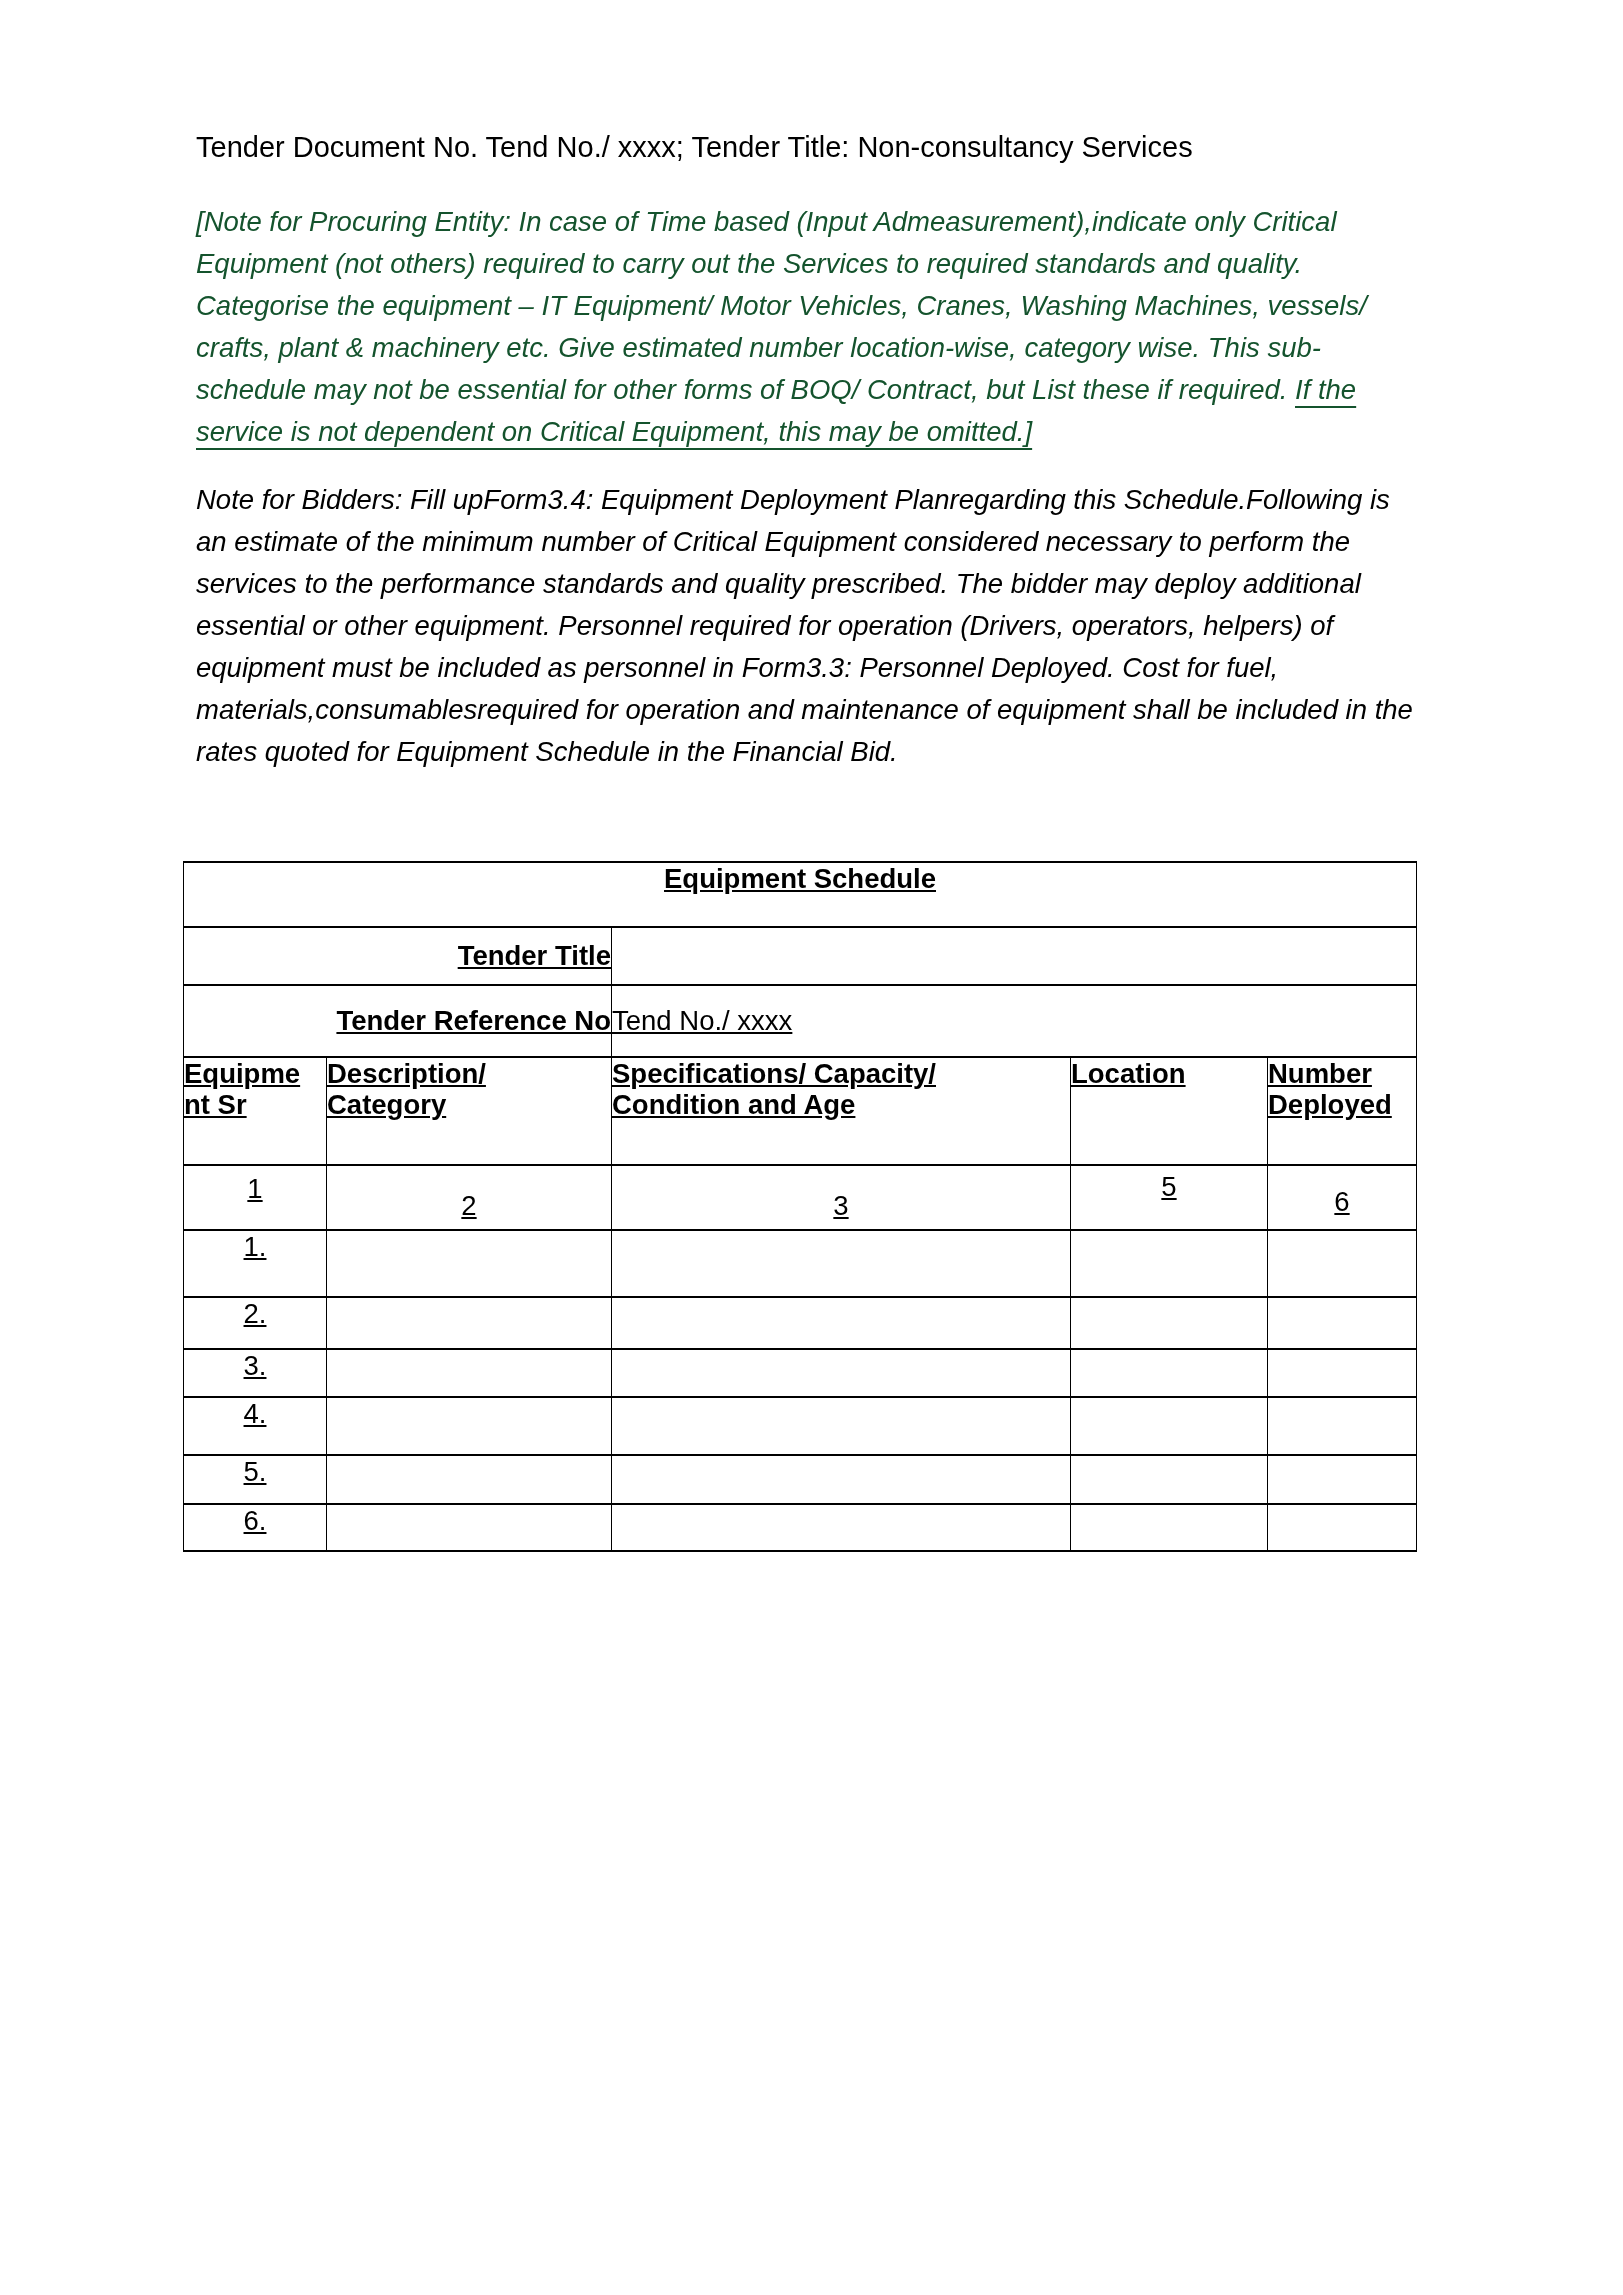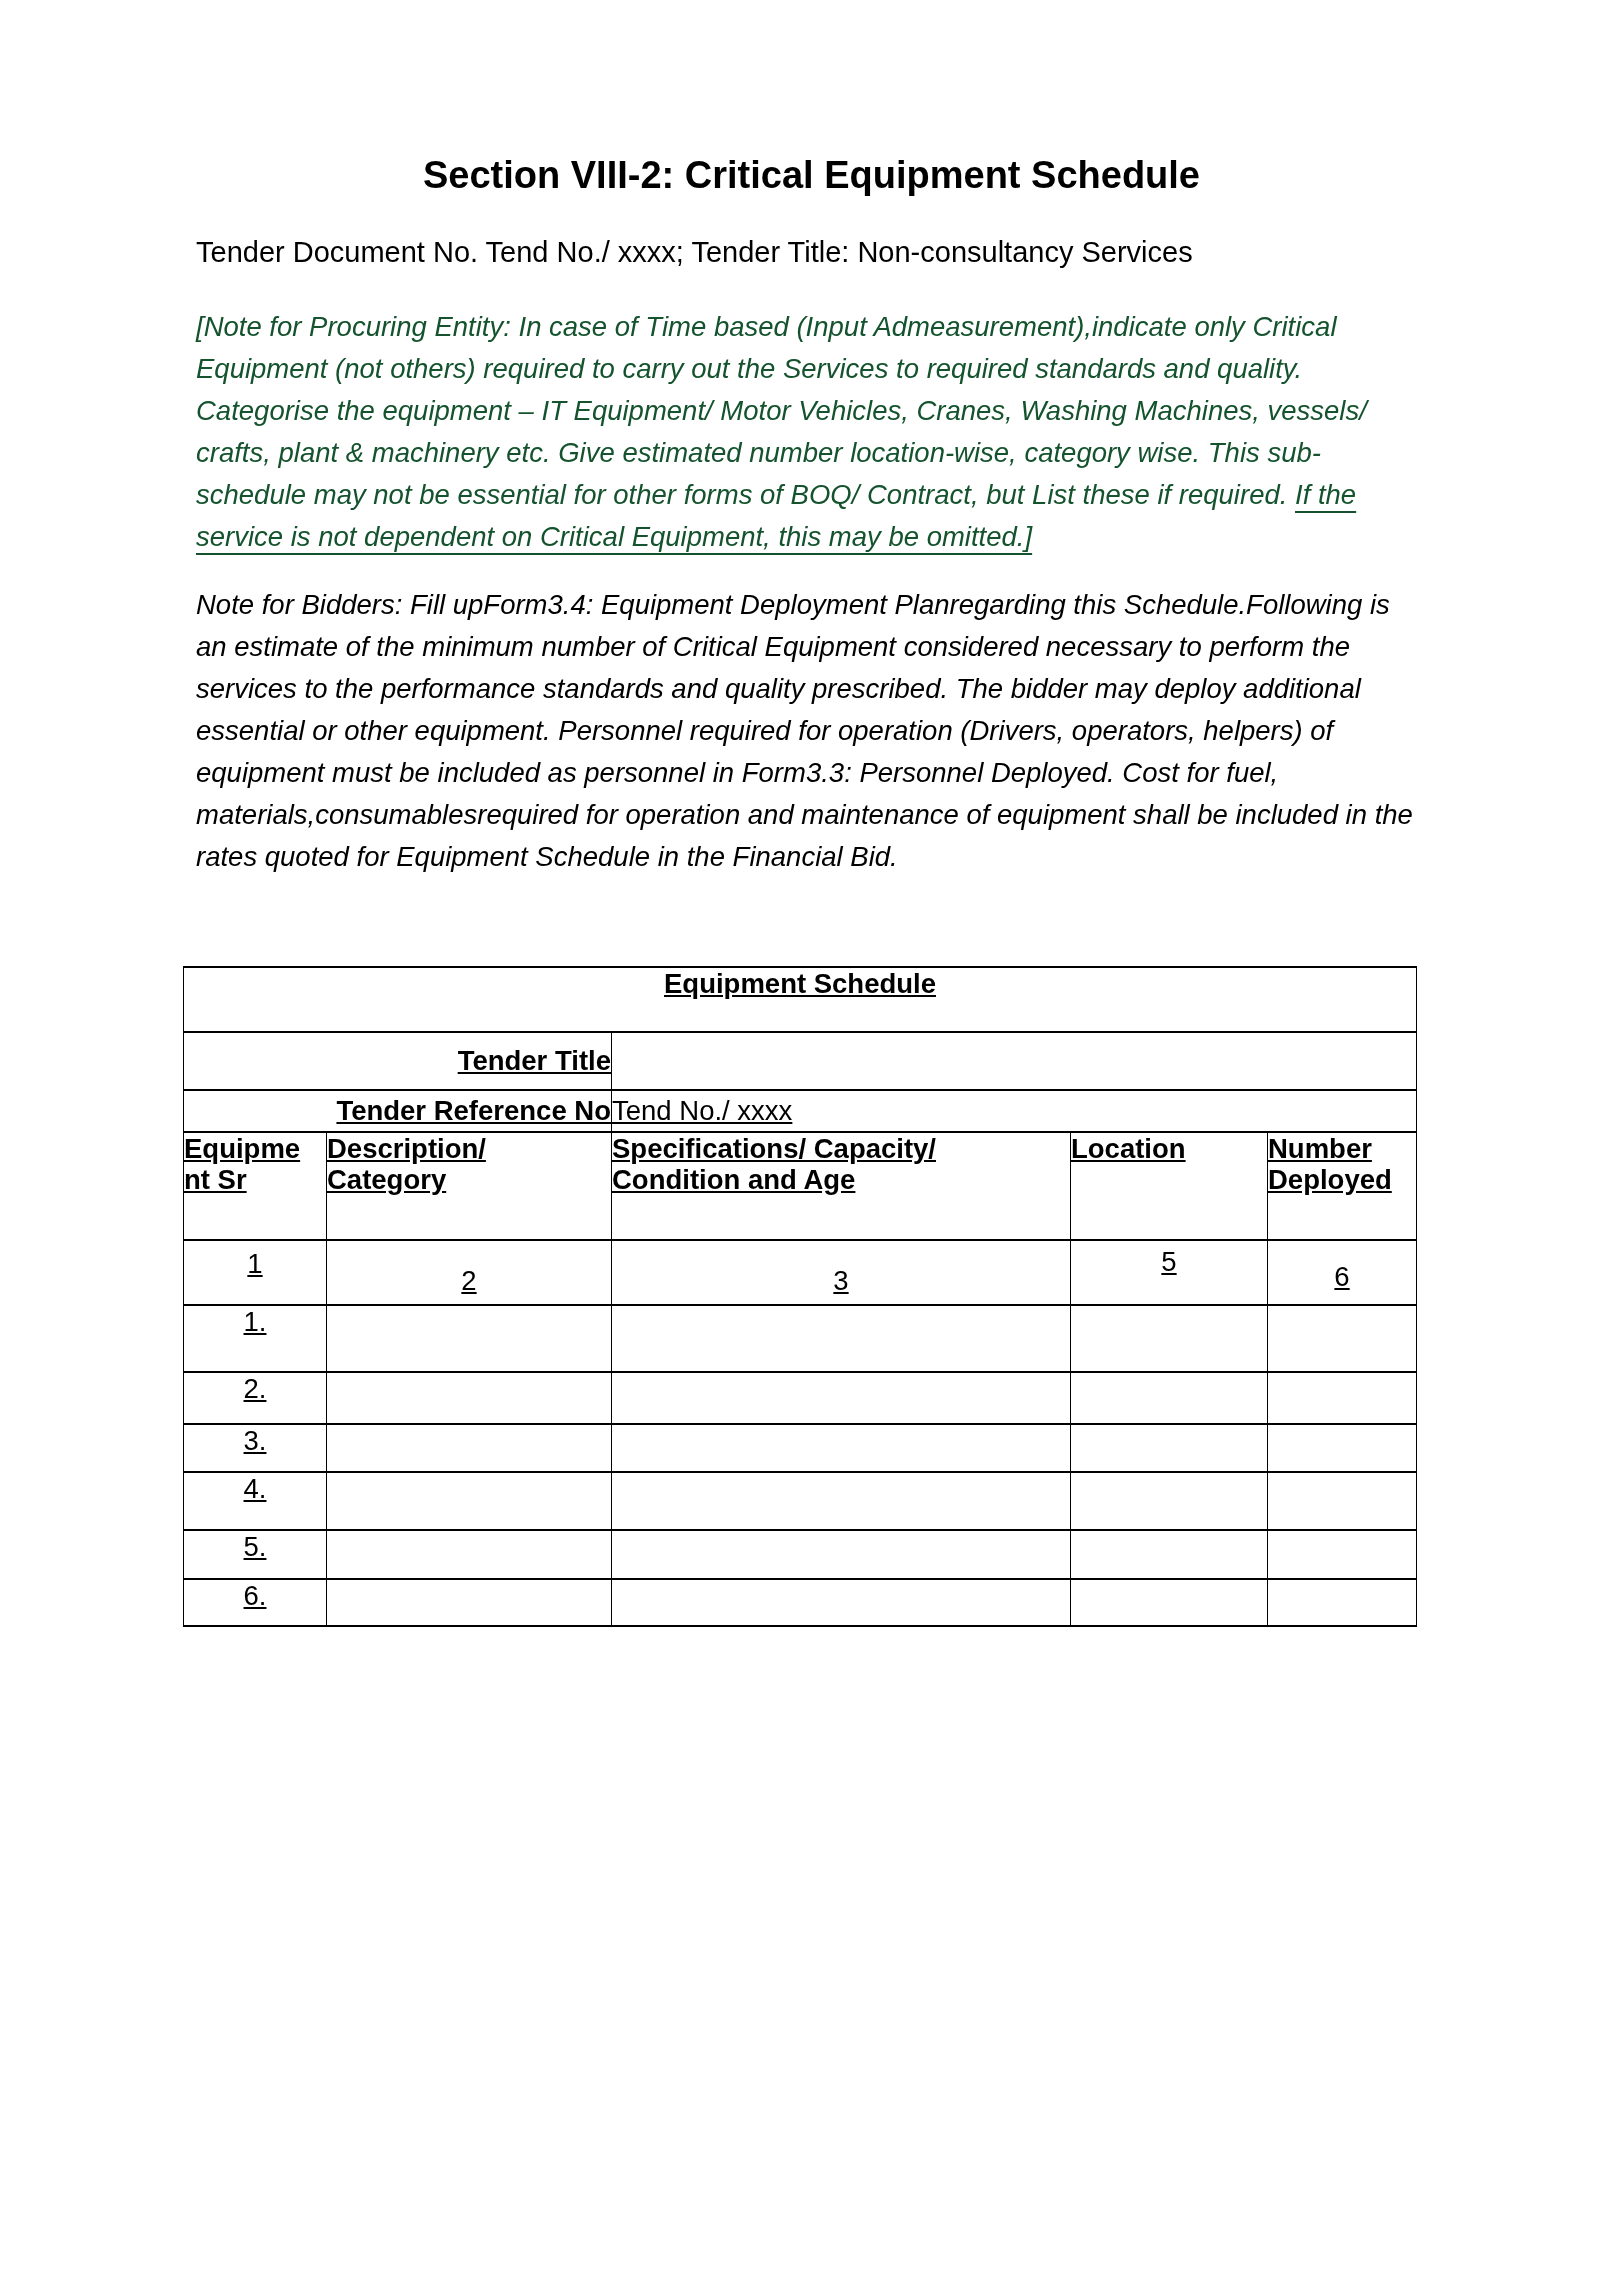--- a/index.html
+++ b/index.html
@@ -48,21 +48,21 @@
   table.equipment td, table.equipment th {
     border:1.3px solid #000;
     border-top-width:2.6px;
     border-bottom-width:2.6px;
     padding:0;
     font-size:27.5px;
     overflow:hidden;
   }
   tr.row-title   { height:65px; }
   tr.row-ttitle  { height:58px; }
-  tr.row-tref    { height:42px; }
+  tr.row-tref    { height:72px; }
   tr.row-head    { height:108px; }
   tr.row-nums    { height:65px; }
   tr.row-d1 { height:67px; }
   tr.row-d2 { height:52px; }
   tr.row-d3 { height:48px; }
   tr.row-d4 { height:58px; }
   tr.row-d5 { height:49px; }
   tr.row-d6 { height:47px; }
 
   .cell-title { font-weight:bold; text-align:center; vertical-align:top; padding-top:9.2px; }
@@ -89,21 +89,20 @@
   }
   .doc-footer .pagenum { padding-left:18.3px; }
 </style>
 </head>
 <body>
 
 <div class="page">
   <div class="content">
 
 
-    <h1 class="doc-title">Section VIII-2: Critical Equipment Schedule</h1>
 
     <p class="doc-subtitle">Tender Document No. Tend No./ xxxx; Tender Title: Non-consultancy Services</p>
 
     <p class="note note-gray"><span>[Note for Procuring Entity: In case of Time based (Input Admeasurement),indicate only Critical Equipment (not others) required to carry out the Services to required standards and quality. Categorise the equipment – IT Equipment/ Motor Vehicles, Cranes, Washing Machines, vessels/ crafts, plant &amp; machinery etc. Give estimated number location-wise, category wise. This sub-schedule may not be essential for other forms of BOQ/ Contract, but List these if required. </span><span class="underlined">If the service is not dependent on Critical Equipment, this may be omitted.]</span></p>
 
     <p class="note note-black">Note for Bidders: Fill upForm3.4: Equipment Deployment Planregarding this Schedule.Following is an estimate of the minimum number of Critical Equipment considered necessary to perform the services to the performance standards and quality prescribed. The bidder may deploy additional essential or other equipment. Personnel required for operation (Drivers, operators, helpers) of equipment must be included as personnel in Form3.3: Personnel Deployed. Cost for fuel, materials,consumablesrequired for operation and maintenance of equipment shall be included in the rates quoted for Equipment Schedule in the Financial Bid.</p>
 
     <table class="equipment">
       <colgroup>
         <col style="width:143px">

